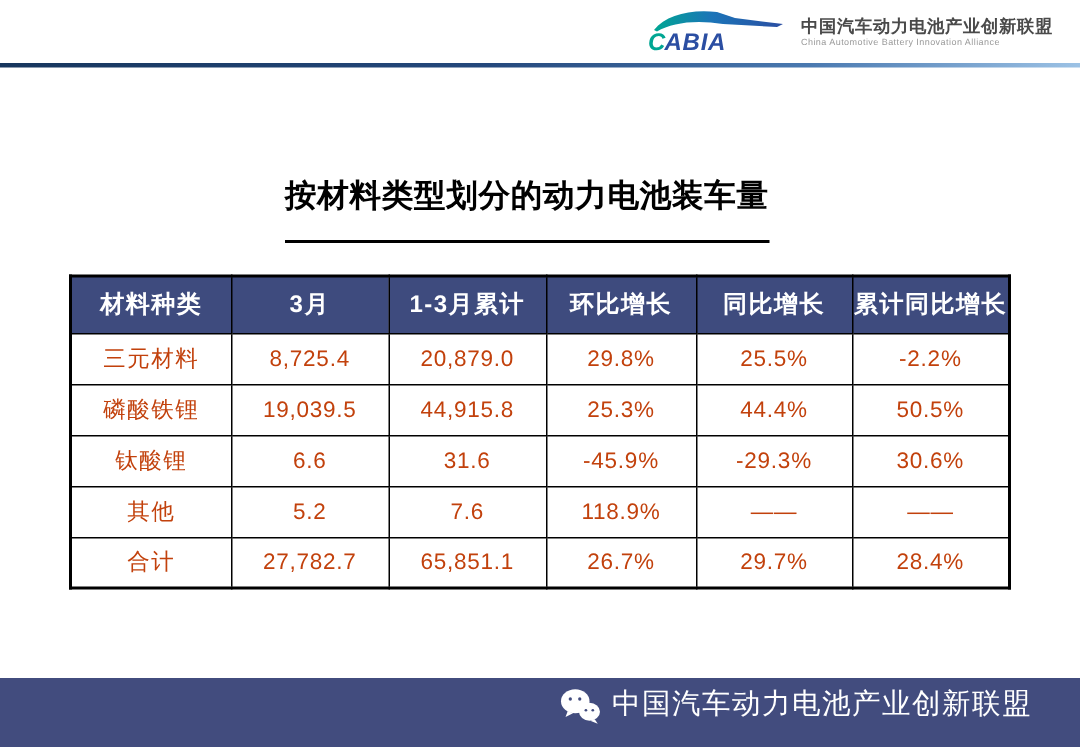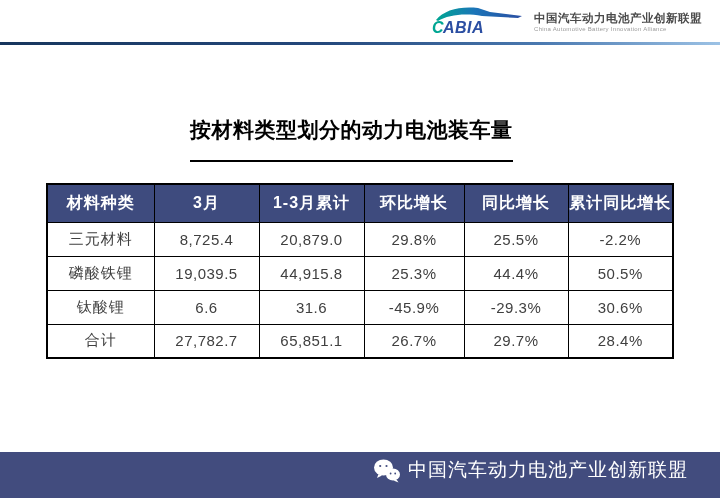--- a/index.html
+++ b/index.html
@@ -100,21 +100,21 @@
     background: #3e4b7e;
     color: #ffffff;
     font-size: 16px;
     font-weight: bold;
     height: 38px;
     letter-spacing: 1px;
     margin-top: 48px;
   }
   .data-table tbody td {
     background: #ffffff;
-    color: #404040;
+    color: #c2410c;
     font-size: 15px;
     height: 34px;
     letter-spacing: 0.5px;
   }
   .data-table tbody td.mat {
     font-size: 15px;
     letter-spacing: 1px;
   }
   col.c1 { width: 107px; }
   col.c2 { width: 105px; }
@@ -211,20 +211,28 @@
       </tr>
       <tr>
         <td class="mat">钛酸锂</td>
         <td>6.6</td>
         <td>31.6</td>
         <td>-45.9%</td>
         <td>-29.3%</td>
         <td>30.6%</td>
       </tr>
       <tr>
+        <td class="mat">其他</td>
+        <td>5.2</td>
+        <td>7.6</td>
+        <td>118.9%</td>
+        <td>——</td>
+        <td>——</td>
+      </tr>
+      <tr>
         <td class="mat">合计</td>
         <td>27,782.7</td>
         <td>65,851.1</td>
         <td>26.7%</td>
         <td>29.7%</td>
         <td>28.4%</td>
       </tr>
     </tbody>
   </table>
 

